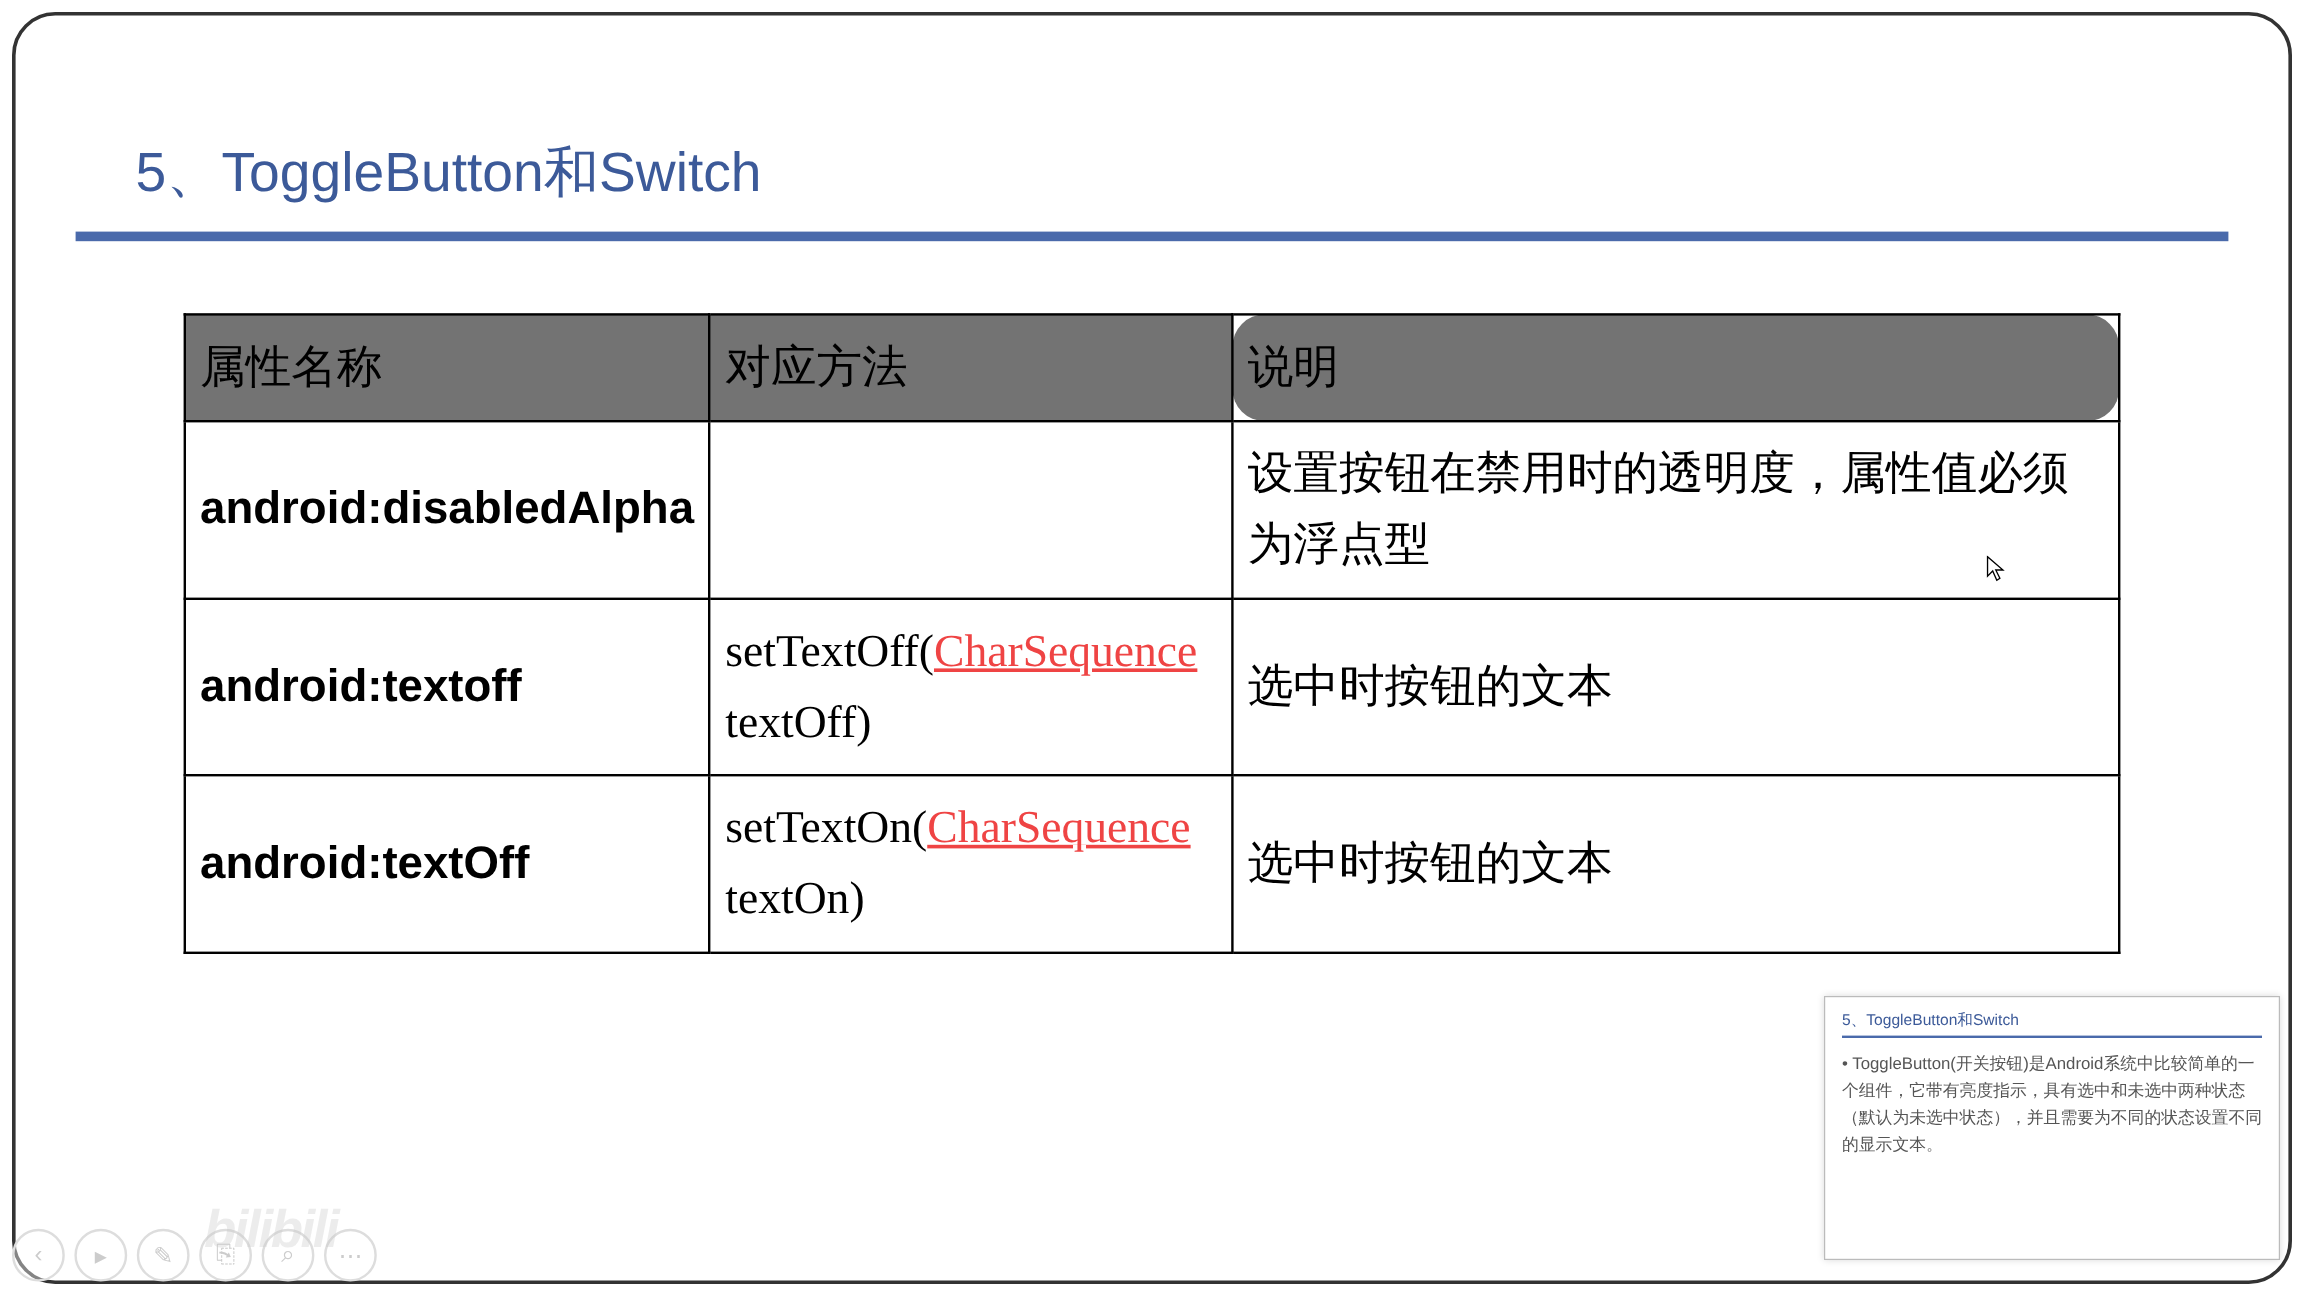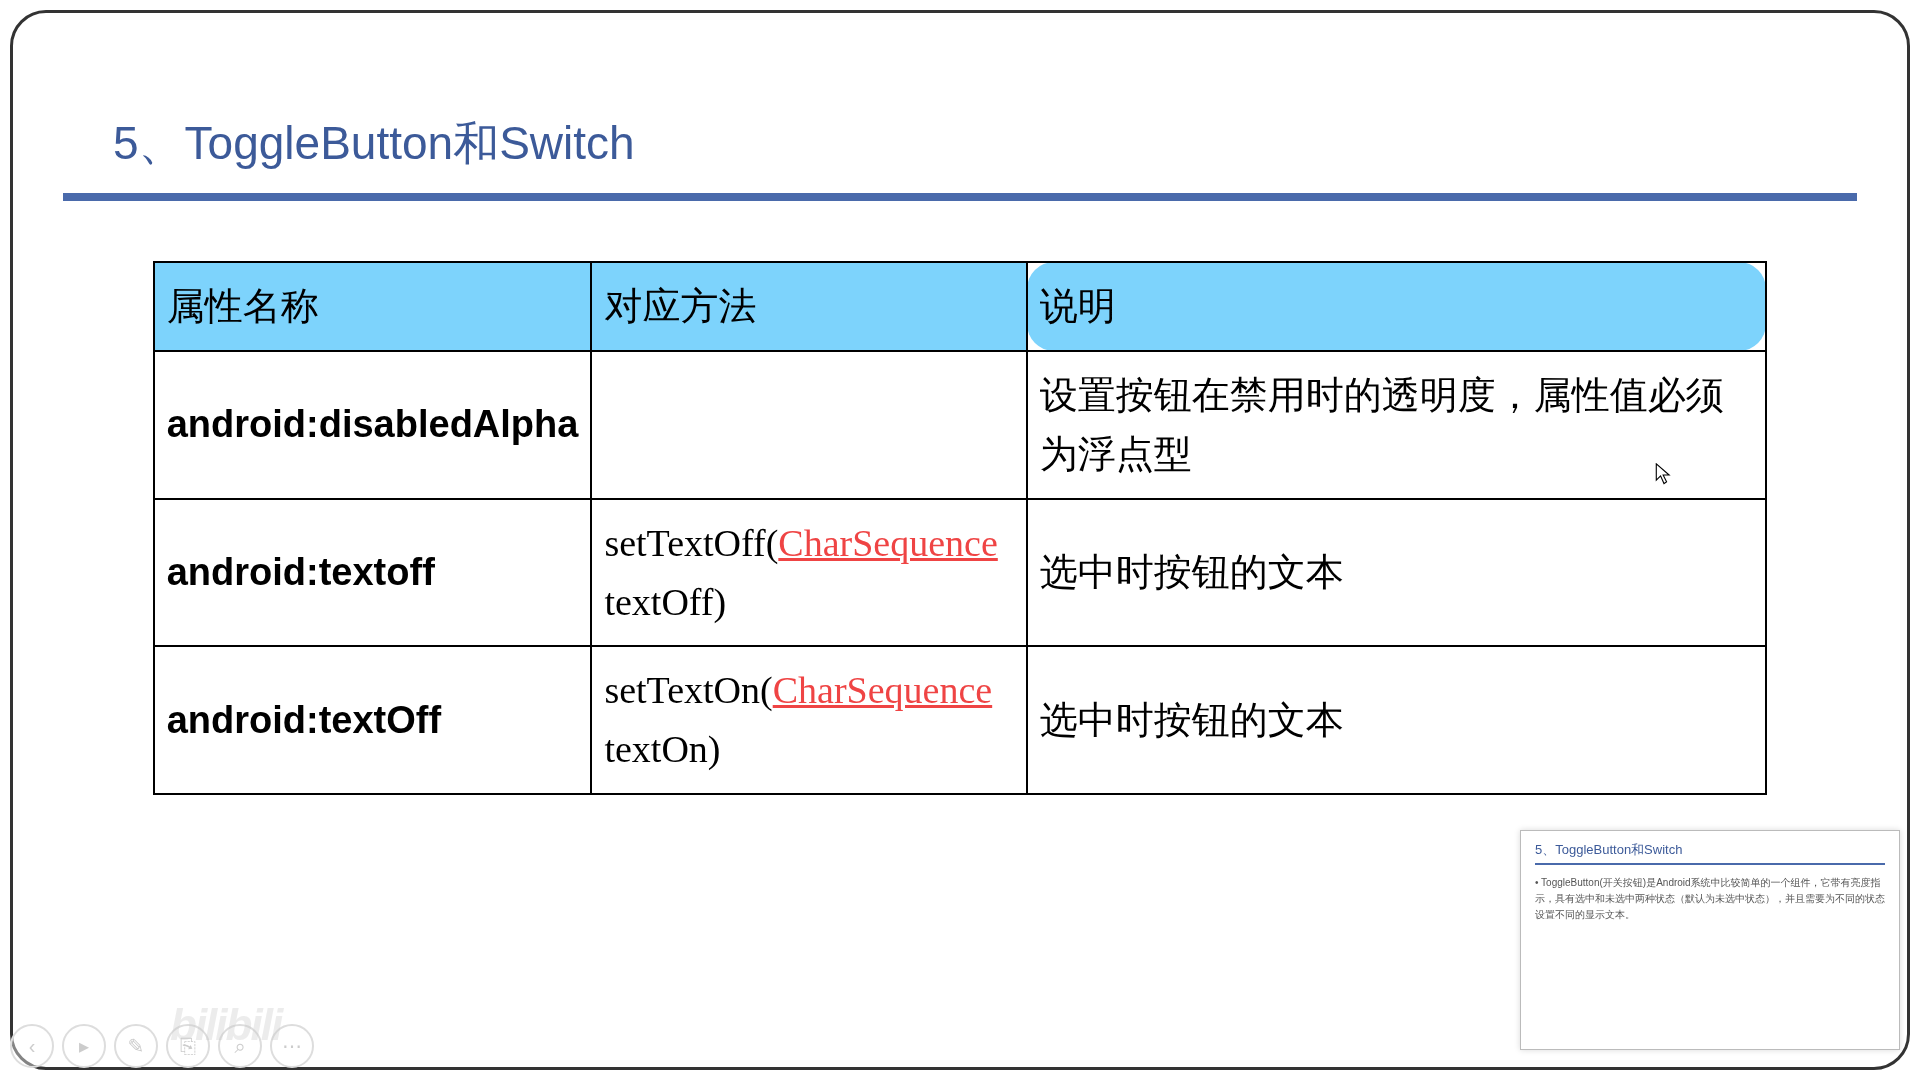--- a/index.html
+++ b/index.html
@@ -31,21 +31,21 @@
   }
   table.attr-table th, table.attr-table td {
     border: 2px solid #000;
     padding: 14px 12px;
     text-align: left;
     vertical-align: middle;
     font-size: 38px;
     line-height: 1.55;
   }
   table.attr-table th {
-    background: #7dd3fc;
+    background: #737373;
     font-weight: 400;
     font-family: "SimSun", serif;
   }
   .attr-name { font-weight: 700; font-family: Liberation Sans, sans-serif; }
   .method-cell { font-family: "Times New Roman", serif; font-size: 38px; }
   .desc-cell { font-family: "SimSun", serif; }
   a.link { color: #ef4444; text-decoration: underline; }
   .col1 { width: 27%; }
   .col2 { width: 27%; }
   .col3 { width: 46%; border-radius: 27px; }
@@ -88,21 +88,21 @@
     right: 20px; bottom: 30px;
     width: 380px; height: 220px;
     border: 1px solid #bbb;
     background: #fff;
     box-shadow: 0 0 6px rgba(0,0,0,0.15);
     padding: 10px 14px;
     font-size: 12px;
   }
   .thumb-title { color: #3c5a99; font-size: 13px; margin-bottom: 4px; }
   .thumb-line { height: 2px; background: #4a6aab; margin-bottom: 10px; }
-  .thumb-body { color: #555; font-size: 10px; line-height: 1.6; }
+  .thumb-body { color: #555; font-size: 14px; line-height: 1.6; }
   .thumb-bullet::before { content: "• "; }
 </style>
 </head>
 <body>
 
 <div class="slide-frame">
   <div class="content">
     <h2 class="title">5、ToggleButton和Switch</h2>
     <div class="title-underline"></div>
 

